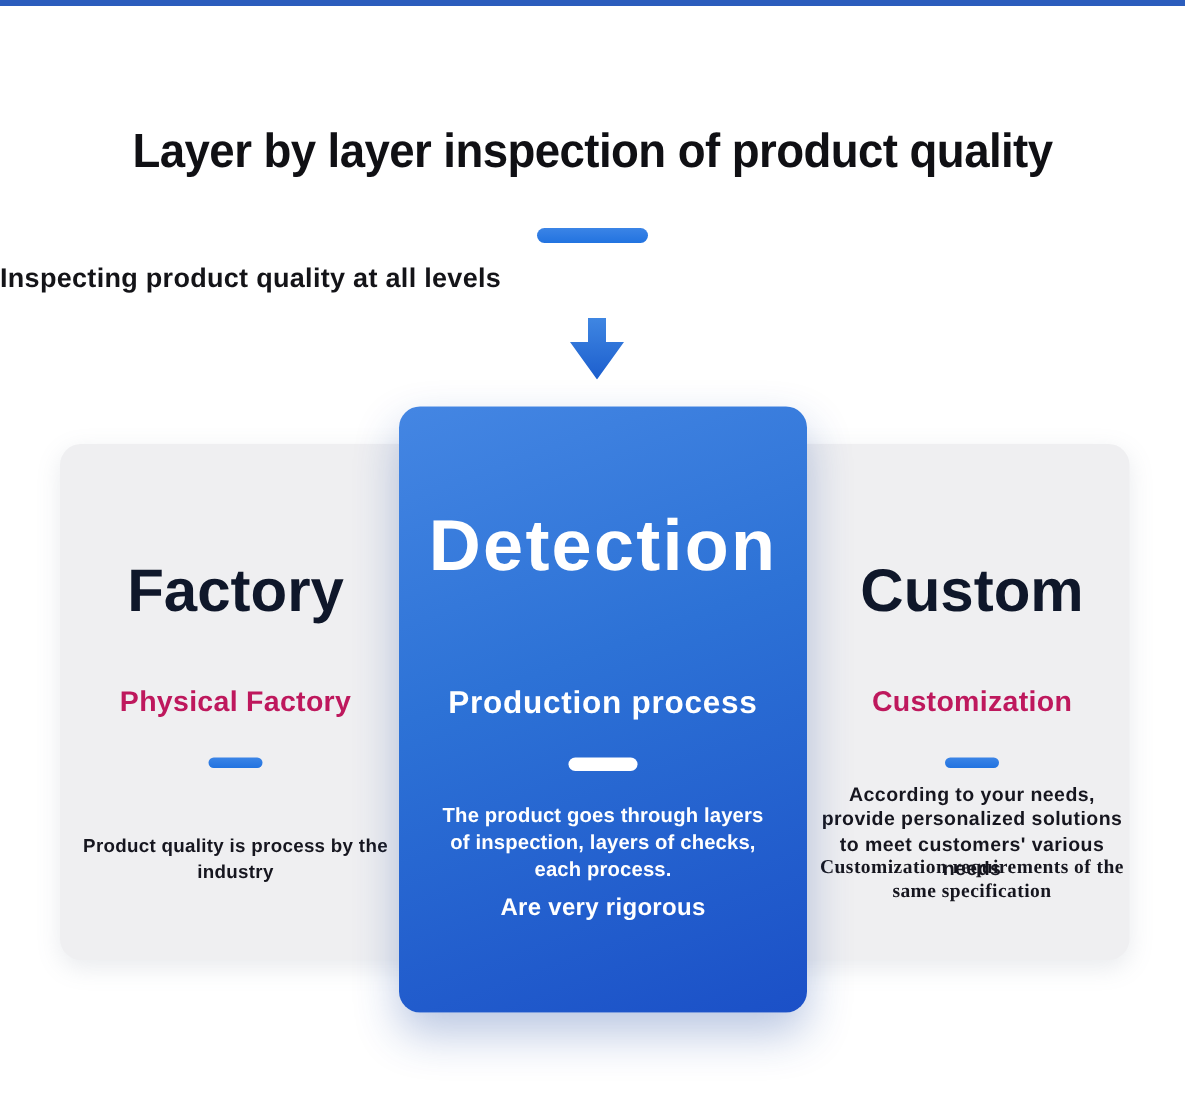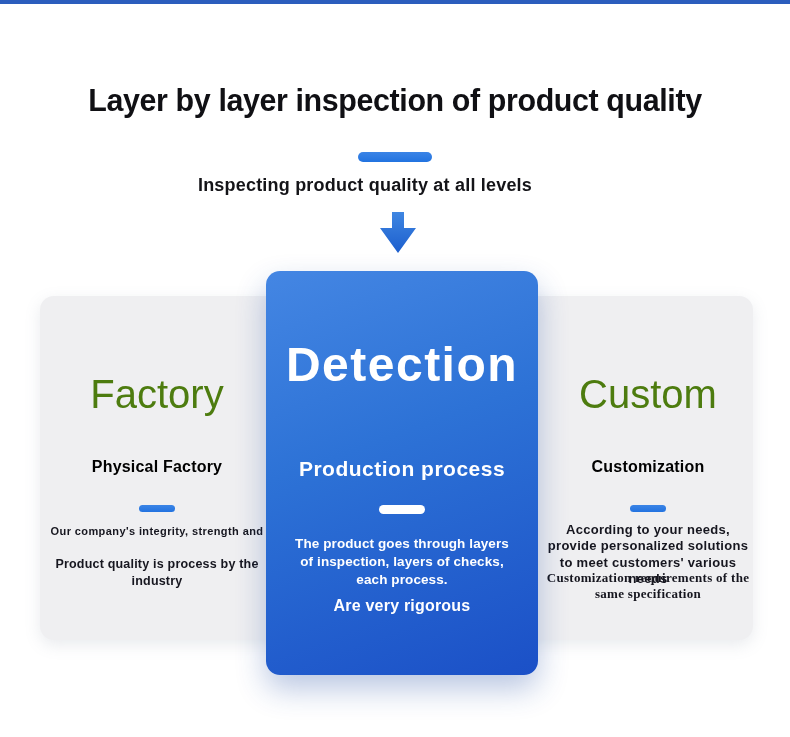--- a/index.html
+++ b/index.html
@@ -27,21 +27,21 @@
   }
 
   .title-divider {
     position: absolute; top: 152px; left: 358px; width: 74px; height: 10px;
     border-radius: 6px;
     background: linear-gradient(180deg, #3b84e6 0%, var(--accent, #2273e0) 100%);
   }
 
   .subtitle {
     position: absolute; top: 175px; left: 0; width: 730px;
-    margin: 0; text-align: center;
+    margin: 0; text-align: left;
     font-size: 18px; font-weight: 700; color: #141418;
     letter-spacing: 0.2px;
   }
 
   .down-arrow { position: absolute; top: 212px; left: 380px; }
 
   .card {
     position: absolute; box-sizing: border-box;
   }
   .card-gray {
@@ -67,25 +67,25 @@
 
   .card-inner { position: absolute; top: 0; bottom: 0; }
   .card-left  .card-inner { left: 0; right: 16px; }
   .card-right .card-inner { left: 40px; right: 0; }
   .card-center .card-inner { left: 0; right: 0; }
 
   .card-inner > * { position: absolute; left: 0; right: 0; text-align: center; margin: 0; }
 
   .gray-title {
     top: 78px;
-    font-size: 40px; font-weight: 400; color: #4d7c0f; line-height: 1;
+    font-size: 40px; font-weight: 700; color: #0f172a; line-height: 1;
   }
   .gray-sub {
     top: 162px;
-    font-size: 16px; font-weight: 800; color: #000000; letter-spacing: 0.2px;
+    font-size: 19px; font-weight: 800; color: #be185d; letter-spacing: 0.2px;
   }
   .pill {
     left: 50% !important; right: auto !important;
     transform: translateX(-50%);
     border-radius: 5px;
   }
   .pill-blue {
     top: 209px; width: 36px; height: 7px;
     background: linear-gradient(180deg, #3b84e6 0%, var(--accent, #2273e0) 100%);
   }
@@ -136,21 +136,20 @@
       </linearGradient>
     </defs>
     <path d="M12 0 H24 V16 H36 L18 41 L0 16 H12 Z" fill="url(#arrowGrad)"></path>
   </svg>
 
   <section class="card card-gray card-left">
     <div class="card-inner">
       <h2 class="gray-title">Factory</h2>
       <h3 class="gray-sub">Physical Factory</h3>
       <div class="pill pill-blue"></div>
-      <p class="gray-p p1">Our company's integrity, strength and</p>
       <p class="gray-p p2">Product quality is process by the industry</p>
     </div>
   </section>
 
   <section class="card card-gray card-right">
     <div class="card-inner">
       <h2 class="gray-title">Custom</h2>
       <h3 class="gray-sub">Customization</h3>
       <div class="pill pill-blue"></div>
       <p class="gray-p p1">According to your needs, provide personalized solutions to meet customers' various needs</p>

